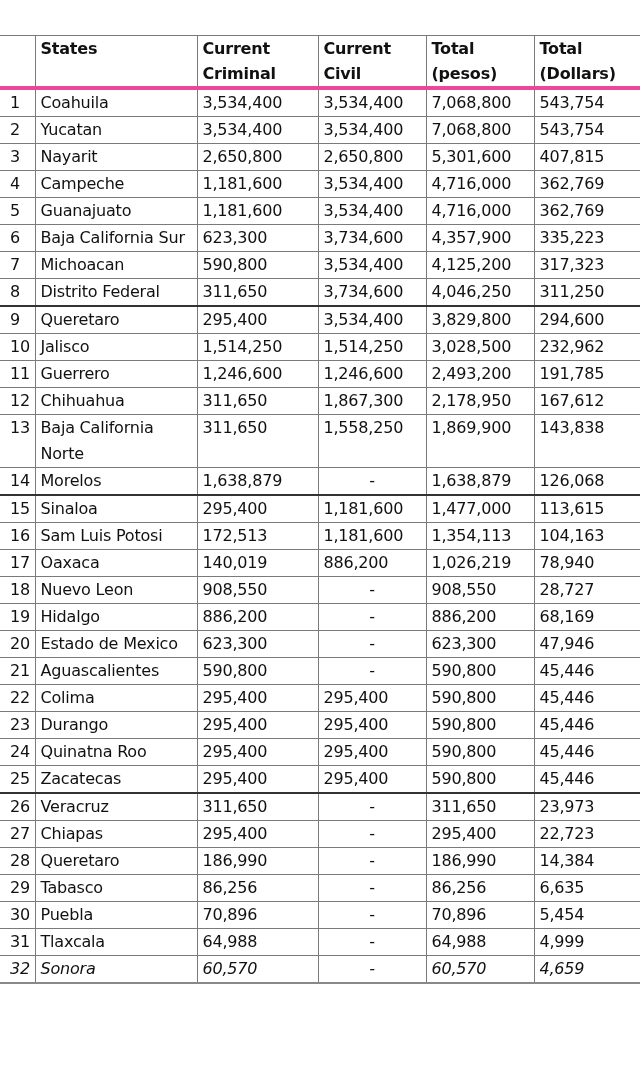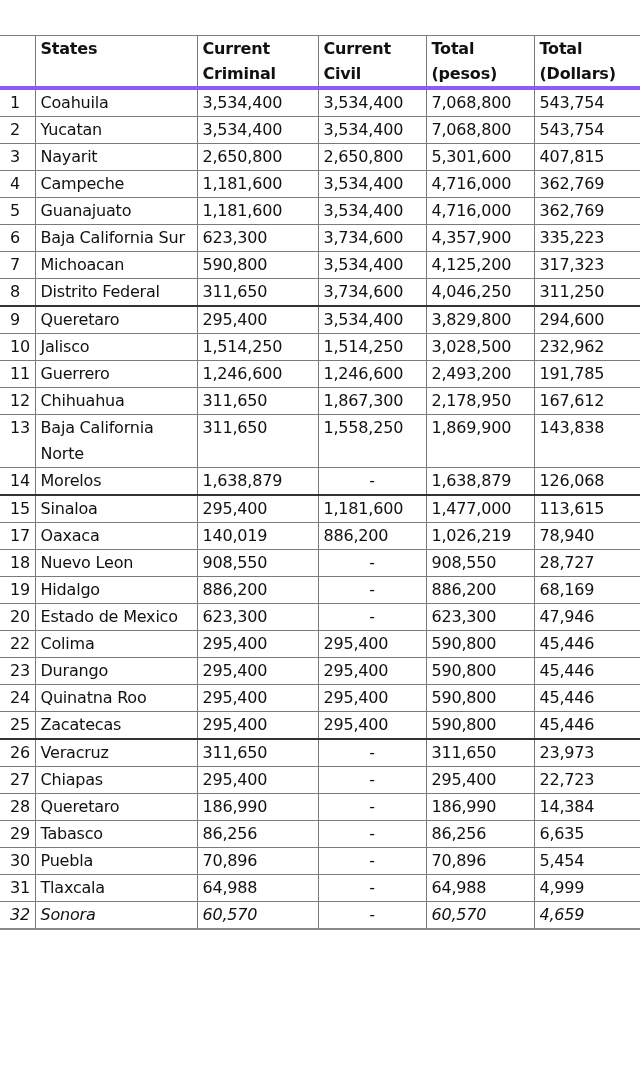--- a/index.html
+++ b/index.html
@@ -5,21 +5,21 @@
   html, body { margin: 0; padding: 0; background: #ffffff; }
   body { width: 640px; height: 1086px; position: relative; overflow: hidden;
          font-family: "DejaVu Sans", "Liberation Sans", sans-serif; color: #111; }
   .tbl { position: absolute; left: 0; top: 35px; width: 640px; border-collapse: collapse; table-layout: fixed; }
   .tbl th, .tbl td { border: 1px solid #7a7a7a; padding: 0 0 0 5px; vertical-align: top;
                     font-size: 16px; line-height: 26px; letter-spacing: -0.2px; white-space: normal; }
   .tbl tr > *:first-child { border-left: none; }
   .tbl tr > *:last-child { border-right: none; }
   .tbl th { font-weight: bold; text-align: left; line-height: 25px; padding-top: 0; }
   .tbl thead tr { height: 51px; }
-  .tbl thead th { border-top: 1px solid #7a7a7a; border-bottom: 4px solid #8b5cf6; }
+  .tbl thead th { border-top: 1px solid #7a7a7a; border-bottom: 4px solid #ec4899; }
   .tbl tbody tr { height: 27px; }
   .tbl td.rank { padding-left: 10px; }
   .tbl td.dash { text-align: center; padding-left: 0; }
   .tbl tr.thick-bottom td { border-bottom: 2px solid #333; }
   .tbl tr.last td { border-bottom: 2px solid #888; font-style: italic; }
   .c0 { width: 35px; } .c1 { width: 162px; } .c2 { width: 121px; }
   .c3 { width: 108px; } .c4 { width: 108px; } .c5 { width: 106px; }
 </style>
 </head>
 <body>
@@ -158,20 +158,28 @@
       </tr>
       <tr>
         <td class="rank">15</td>
         <td>Sinaloa</td>
         <td>295,400</td>
         <td>1,181,600</td>
         <td>1,477,000</td>
         <td>113,615</td>
       </tr>
       <tr>
+        <td class="rank">16</td>
+        <td>Sam Luis Potosi</td>
+        <td>172,513</td>
+        <td>1,181,600</td>
+        <td>1,354,113</td>
+        <td>104,163</td>
+      </tr>
+      <tr>
         <td class="rank">17</td>
         <td>Oaxaca</td>
         <td>140,019</td>
         <td>886,200</td>
         <td>1,026,219</td>
         <td>78,940</td>
       </tr>
       <tr>
         <td class="rank">18</td>
         <td>Nuevo Leon</td>
@@ -190,20 +198,28 @@
       </tr>
       <tr>
         <td class="rank">20</td>
         <td>Estado de Mexico</td>
         <td>623,300</td>
         <td class="dash">-</td>
         <td>623,300</td>
         <td>47,946</td>
       </tr>
       <tr>
+        <td class="rank">21</td>
+        <td>Aguascalientes</td>
+        <td>590,800</td>
+        <td class="dash">-</td>
+        <td>590,800</td>
+        <td>45,446</td>
+      </tr>
+      <tr>
         <td class="rank">22</td>
         <td>Colima</td>
         <td>295,400</td>
         <td>295,400</td>
         <td>590,800</td>
         <td>45,446</td>
       </tr>
       <tr>
         <td class="rank">23</td>
         <td>Durango</td>

